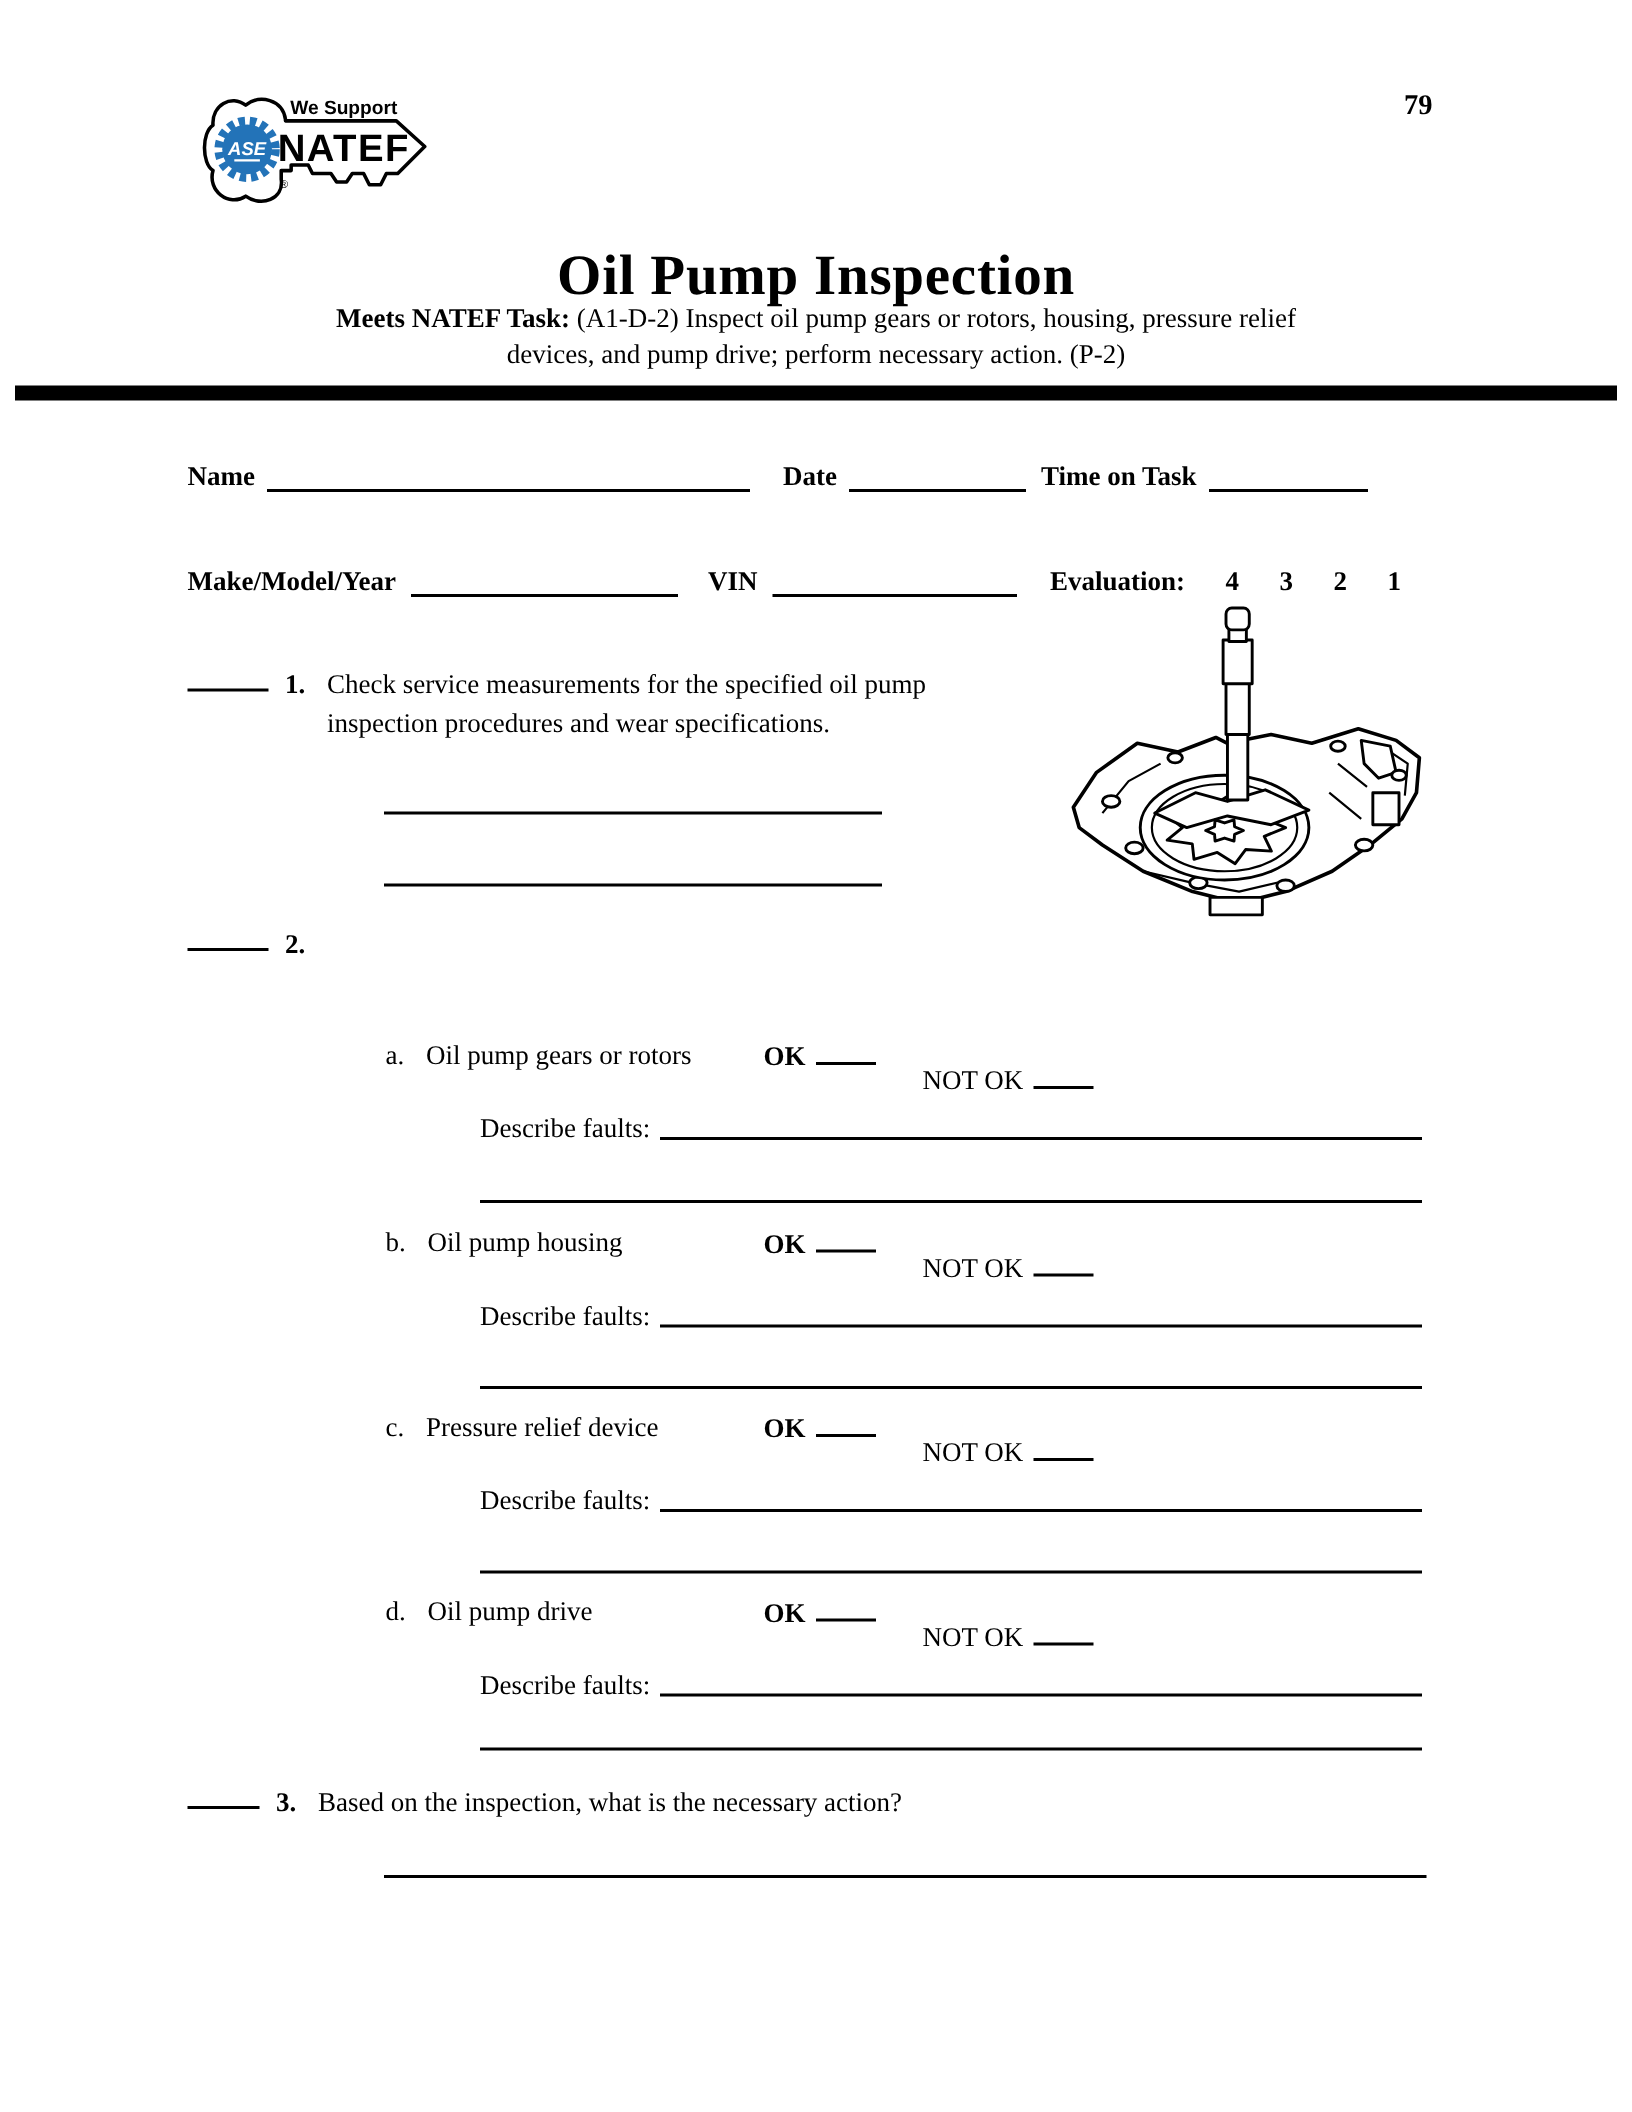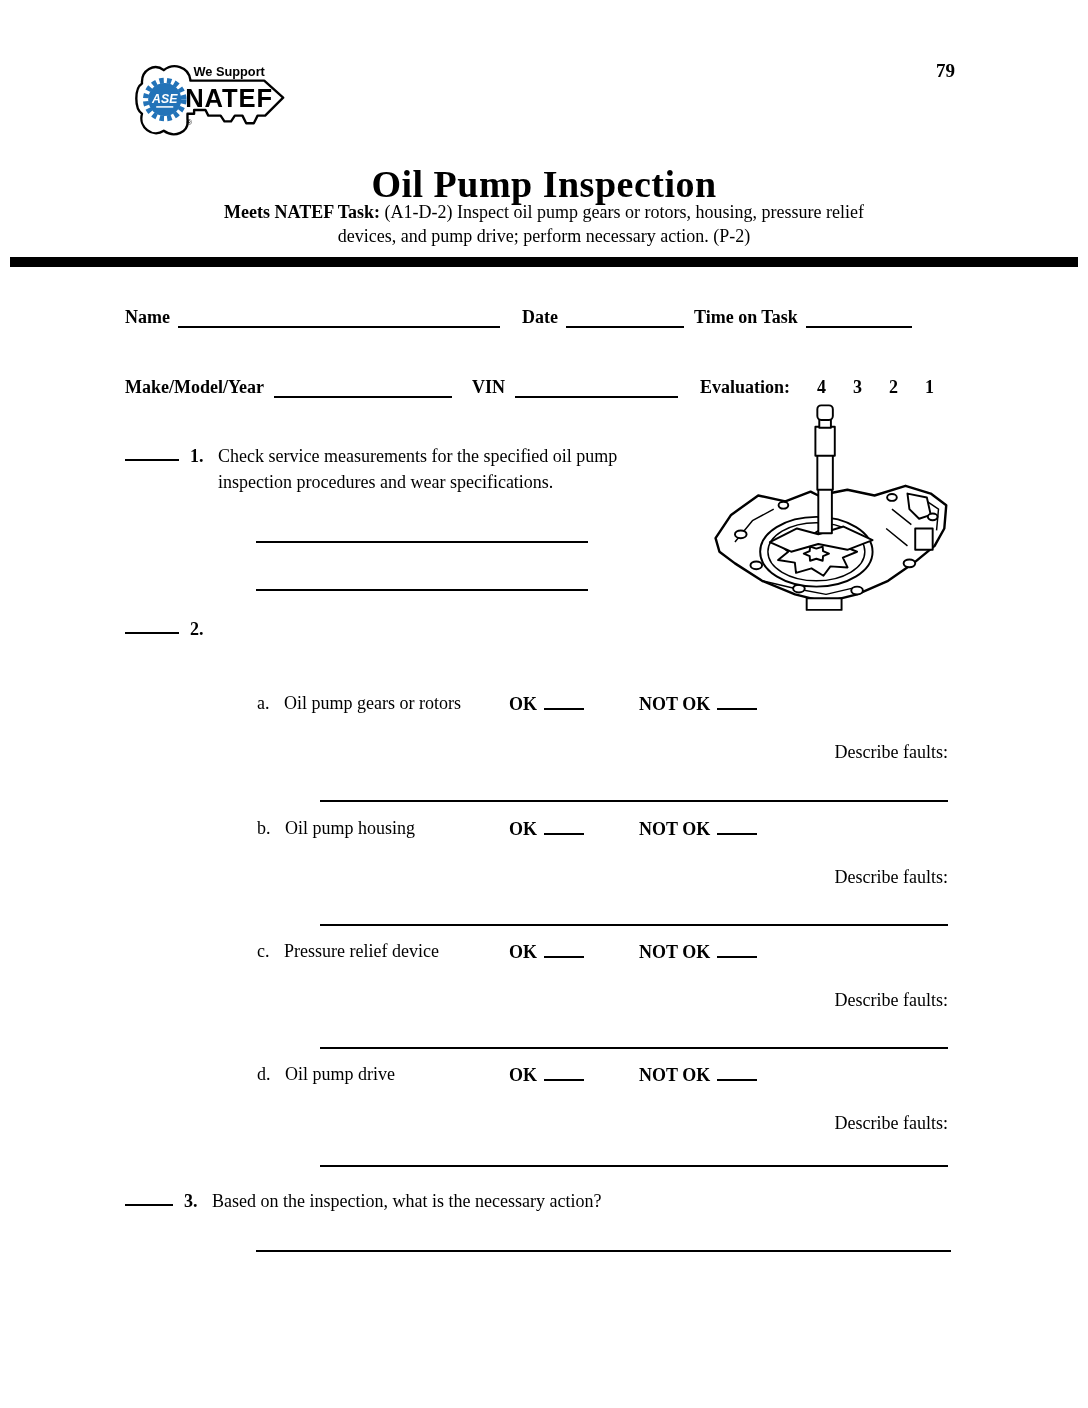--- a/index.html
+++ b/index.html
@@ -43,25 +43,25 @@
   .inum{flex:none;font-weight:bold;width:28px;}
   .itext div{white-space:nowrap;}
   
   .wline{border-top:2px solid #000;height:0;}
   .w1a{left:256px;top:541px;width:332px;}
   .w1b{left:256px;top:589px;width:332px;}
   
   .sub{left:257px;font-size:18px;height:24px;}
   .sub .letter{display:inline-block;margin-right:10px;}
   .sub .ok{position:absolute;left:252px;top:0;font-weight:bold;white-space:nowrap;}
-  .sub .notok{position:absolute;left:358px;top:0;font-weight:bold;white-space:nowrap;margin-left:24px;}
+  .sub .notok{position:absolute;left:358px;top:16px;font-weight:normal;white-space:nowrap;}
   .okblank{display:inline-block;width:40px;border-bottom:2px solid #000;height:15px;margin-left:7px;}
   .suba{top:693px;} .subb{top:818px;} .subc{top:941px;} .subd{top:1064px;}
   
-  .desc{left:320px;width:628px;display:flex;align-items:flex-end;font-size:18px;flex-direction:column;}
+  .desc{left:320px;width:628px;display:flex;align-items:flex-start;font-size:18px;}
   .desc .fill{flex:1;border-bottom:2px solid #000;height:16px;margin-left:7px;}
   .desca{top:742px;} .descb{top:867px;} .descc{top:990px;} .descd{top:1113px;}
   .fline{border-top:2px solid #000;height:0;left:320px;width:628px;}
   .fla{top:800px;} .flb{top:924px;} .flc{top:1047px;} .fld{top:1165px;}
   
   .answer{left:256px;top:1250px;width:695px;border-top:2px solid #000;height:0;}
   
   .illus{left:702px;top:398px;width:252px;height:228px;}
   svg text{font-family:"Liberation Sans", sans-serif;}
 </style>

